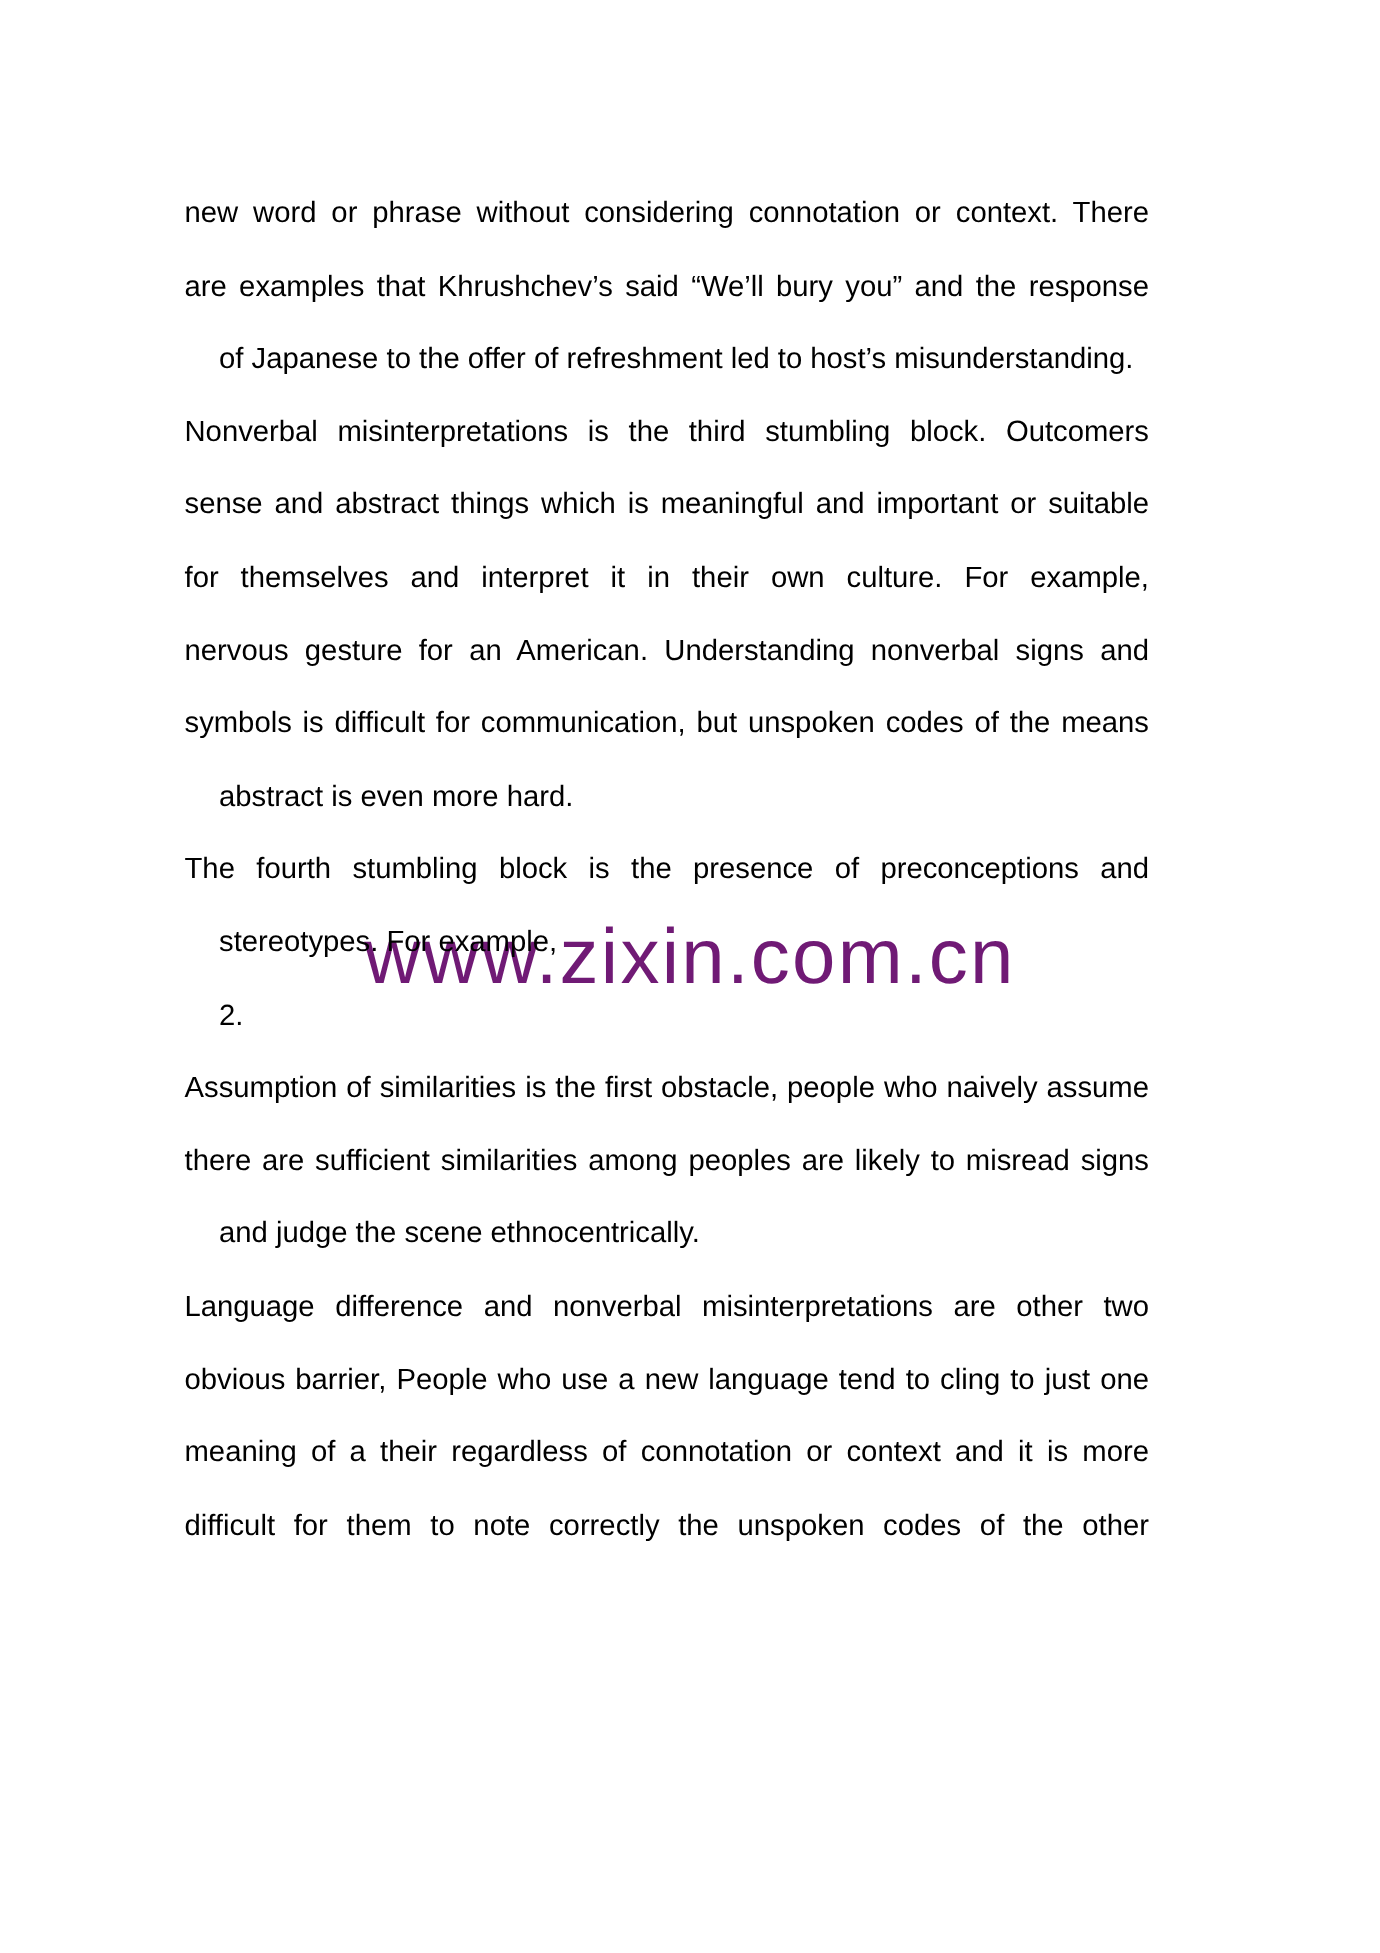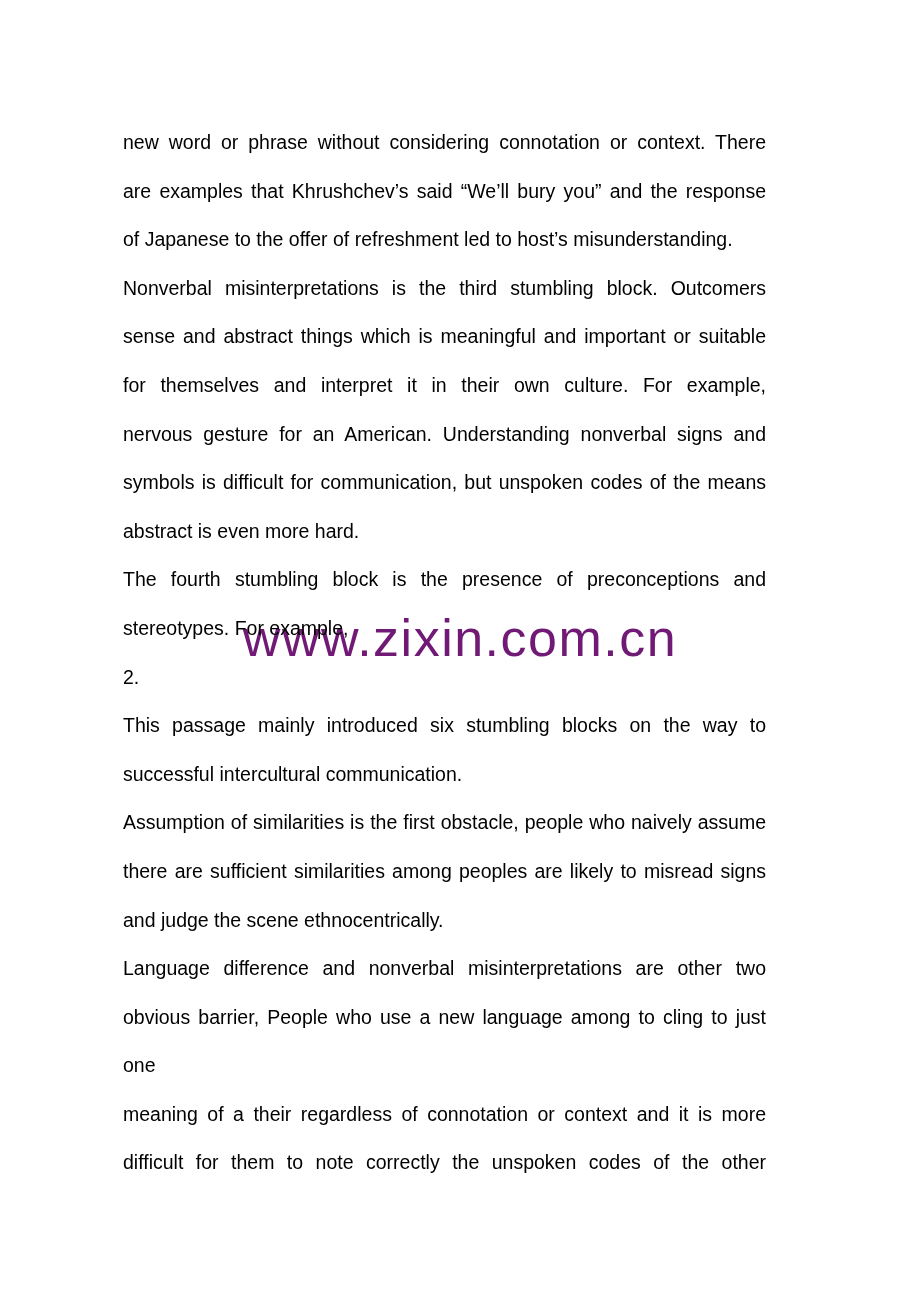--- a/index.html
+++ b/index.html
@@ -58,20 +58,21 @@
     display: block;
     text-align: justify;
     text-align-last: justify;
     font-size: 19.5px;
     line-height: 48.6px;
     color: #000000;
     white-space: normal;
   }
   .vline.ragged {
     text-align-last: left;
+    margin-left: 23px;
   }
 </style>
 </head>
 <body>
 
 <div id="page">
 
   <div id="watermark">www.zixin.com.cn</div>
 
   <div id="text-body">
@@ -89,29 +90,25 @@
         <span class="vline ragged">abstract is even more hard.</span>
       </div>
       <div class="para">
         <span class="vline">The fourth stumbling block is the presence of preconceptions and</span>
         <span class="vline ragged">stereotypes. For example,</span>
       </div>
       <div class="para">
         <span class="vline ragged">2.</span>
       </div>
       <div class="para">
-        <span class="vline">This passage mainly introduced six stumbling blocks on the way to</span>
-        <span class="vline ragged">successful intercultural communication.</span>
-      </div>
-      <div class="para">
         <span class="vline">Assumption of similarities is the first obstacle, people who naively assume</span>
         <span class="vline">there are sufficient similarities among peoples are likely to misread signs</span>
         <span class="vline ragged">and judge the scene ethnocentrically.</span>
       </div>
       <div class="para">
         <span class="vline">Language difference and nonverbal misinterpretations are other two</span>
-        <span class="vline">obvious barrier, People who use a new language among to cling to just one</span>
+        <span class="vline">obvious barrier, People who use a new language tend to cling to just one</span>
         <span class="vline">meaning of a their regardless of connotation or context and it is more</span>
         <span class="vline">difficult for them to note correctly the unspoken codes of the other</span>
       </div>
     </div>
 
 </div>
 
 </body></html>

